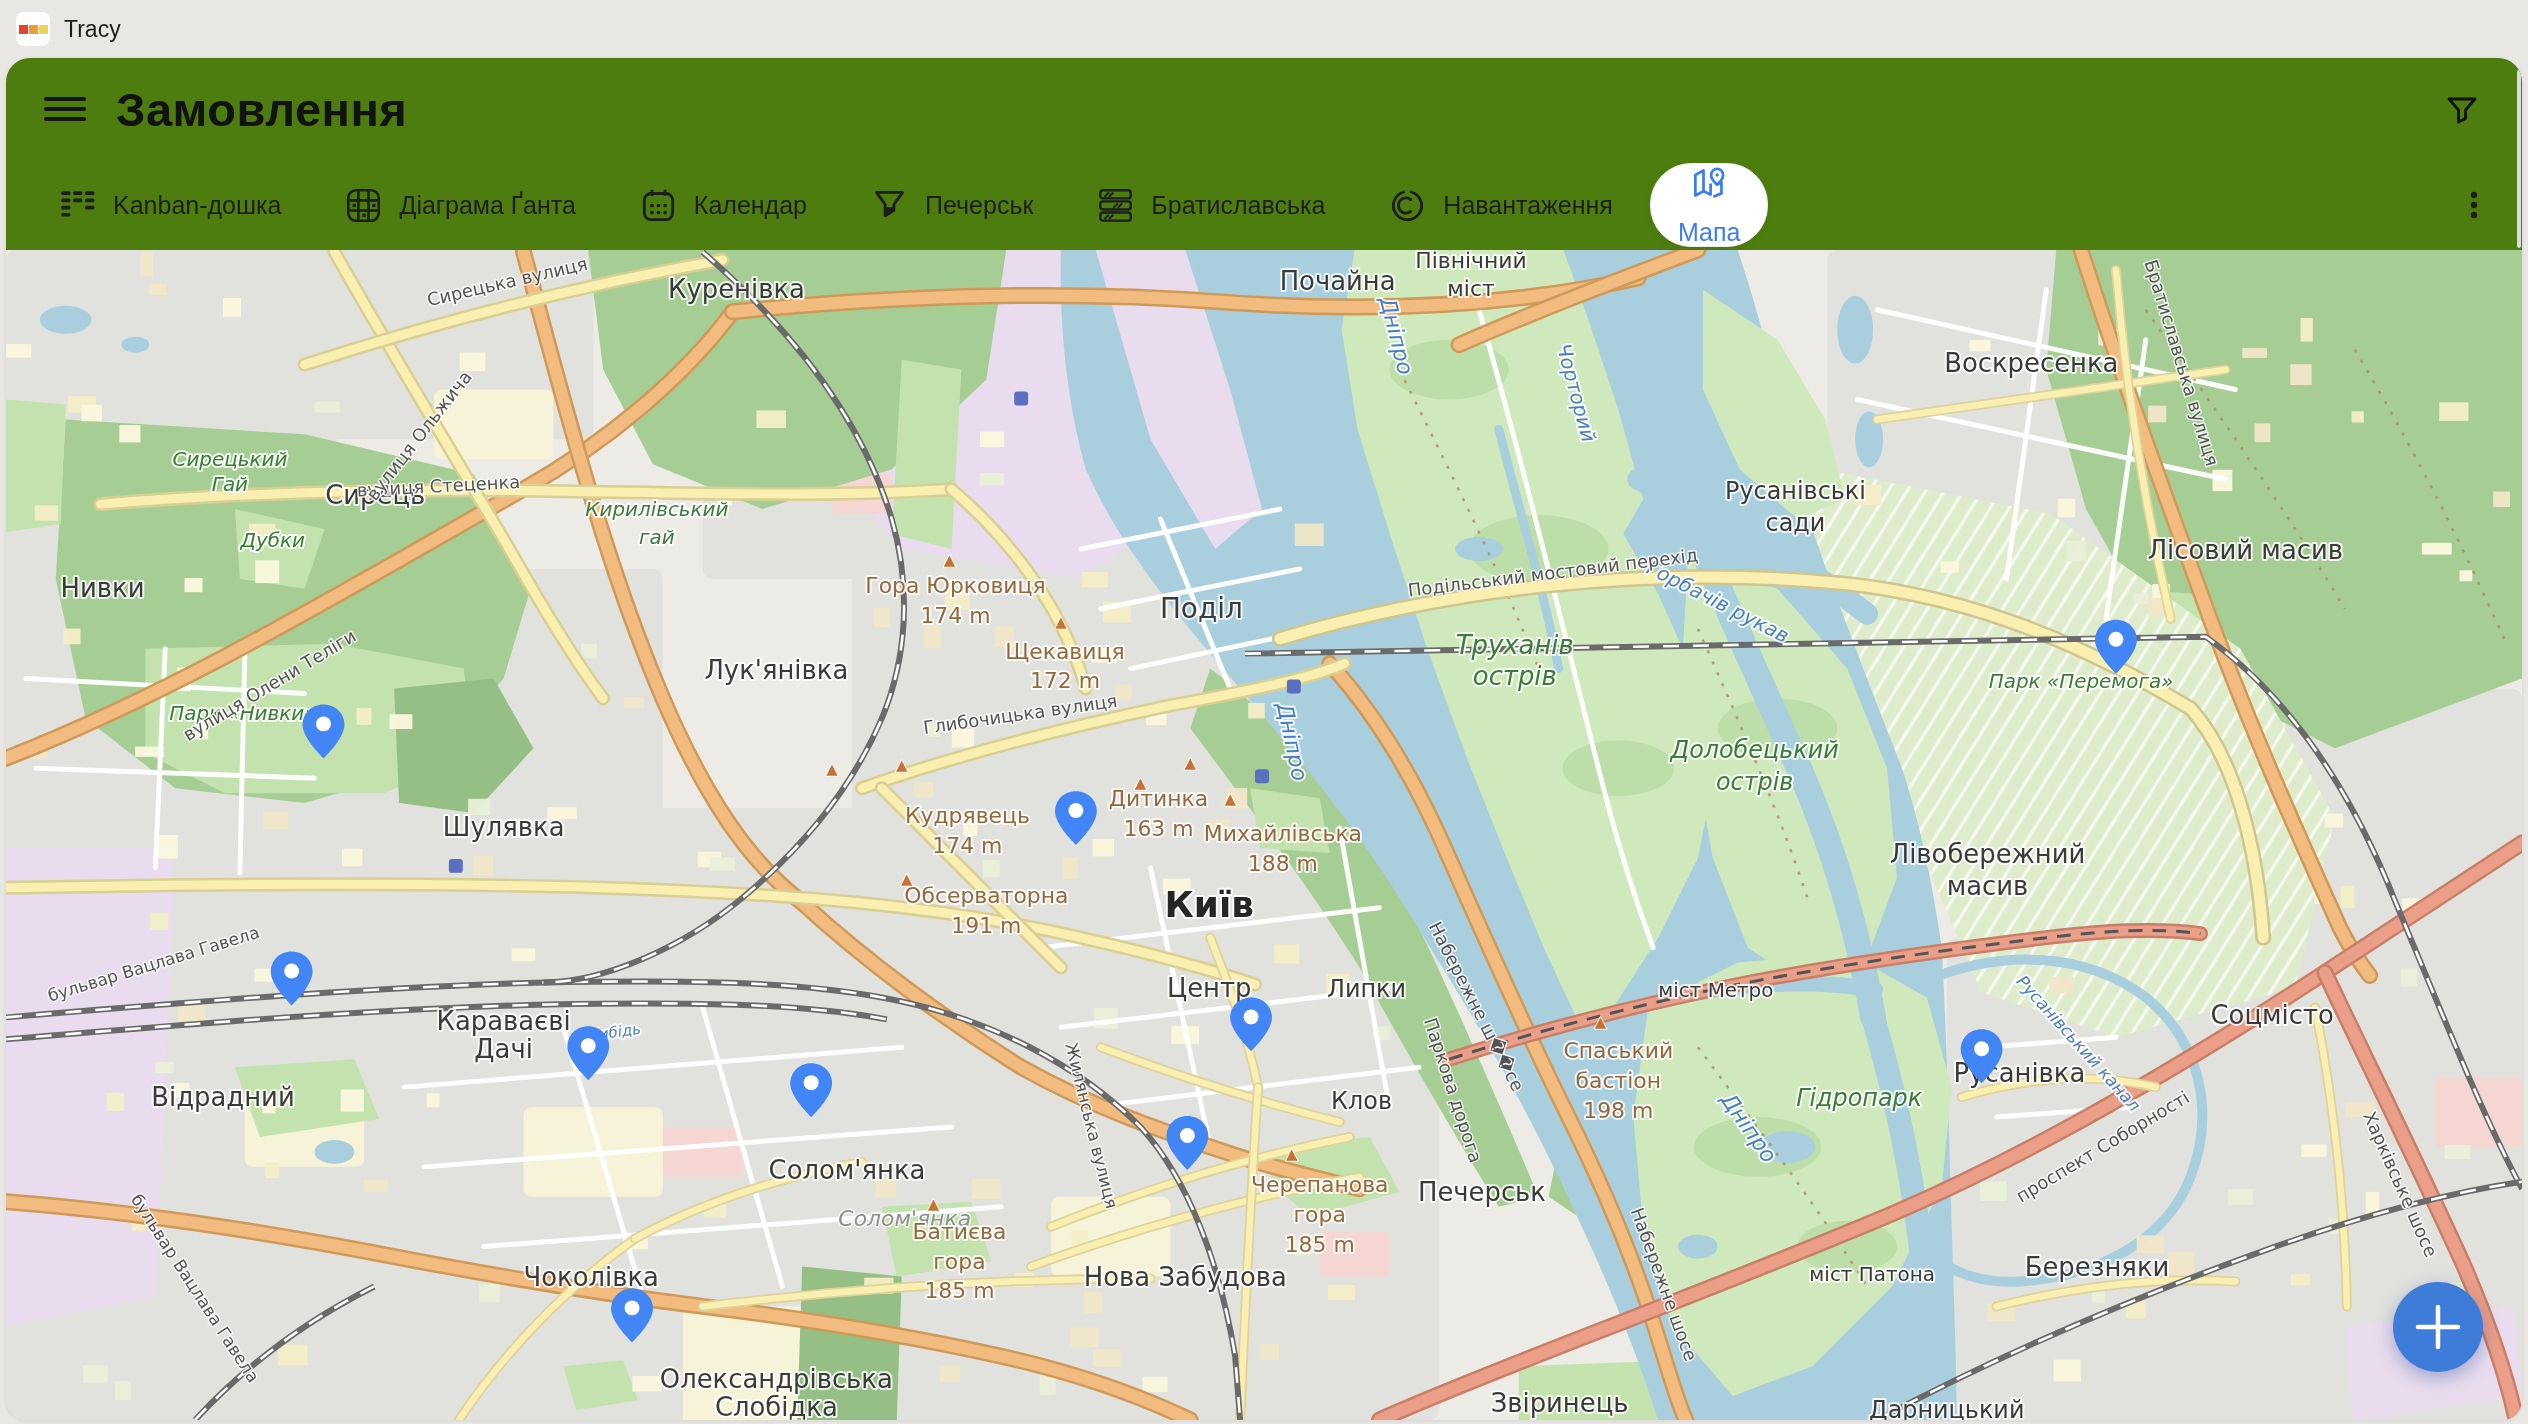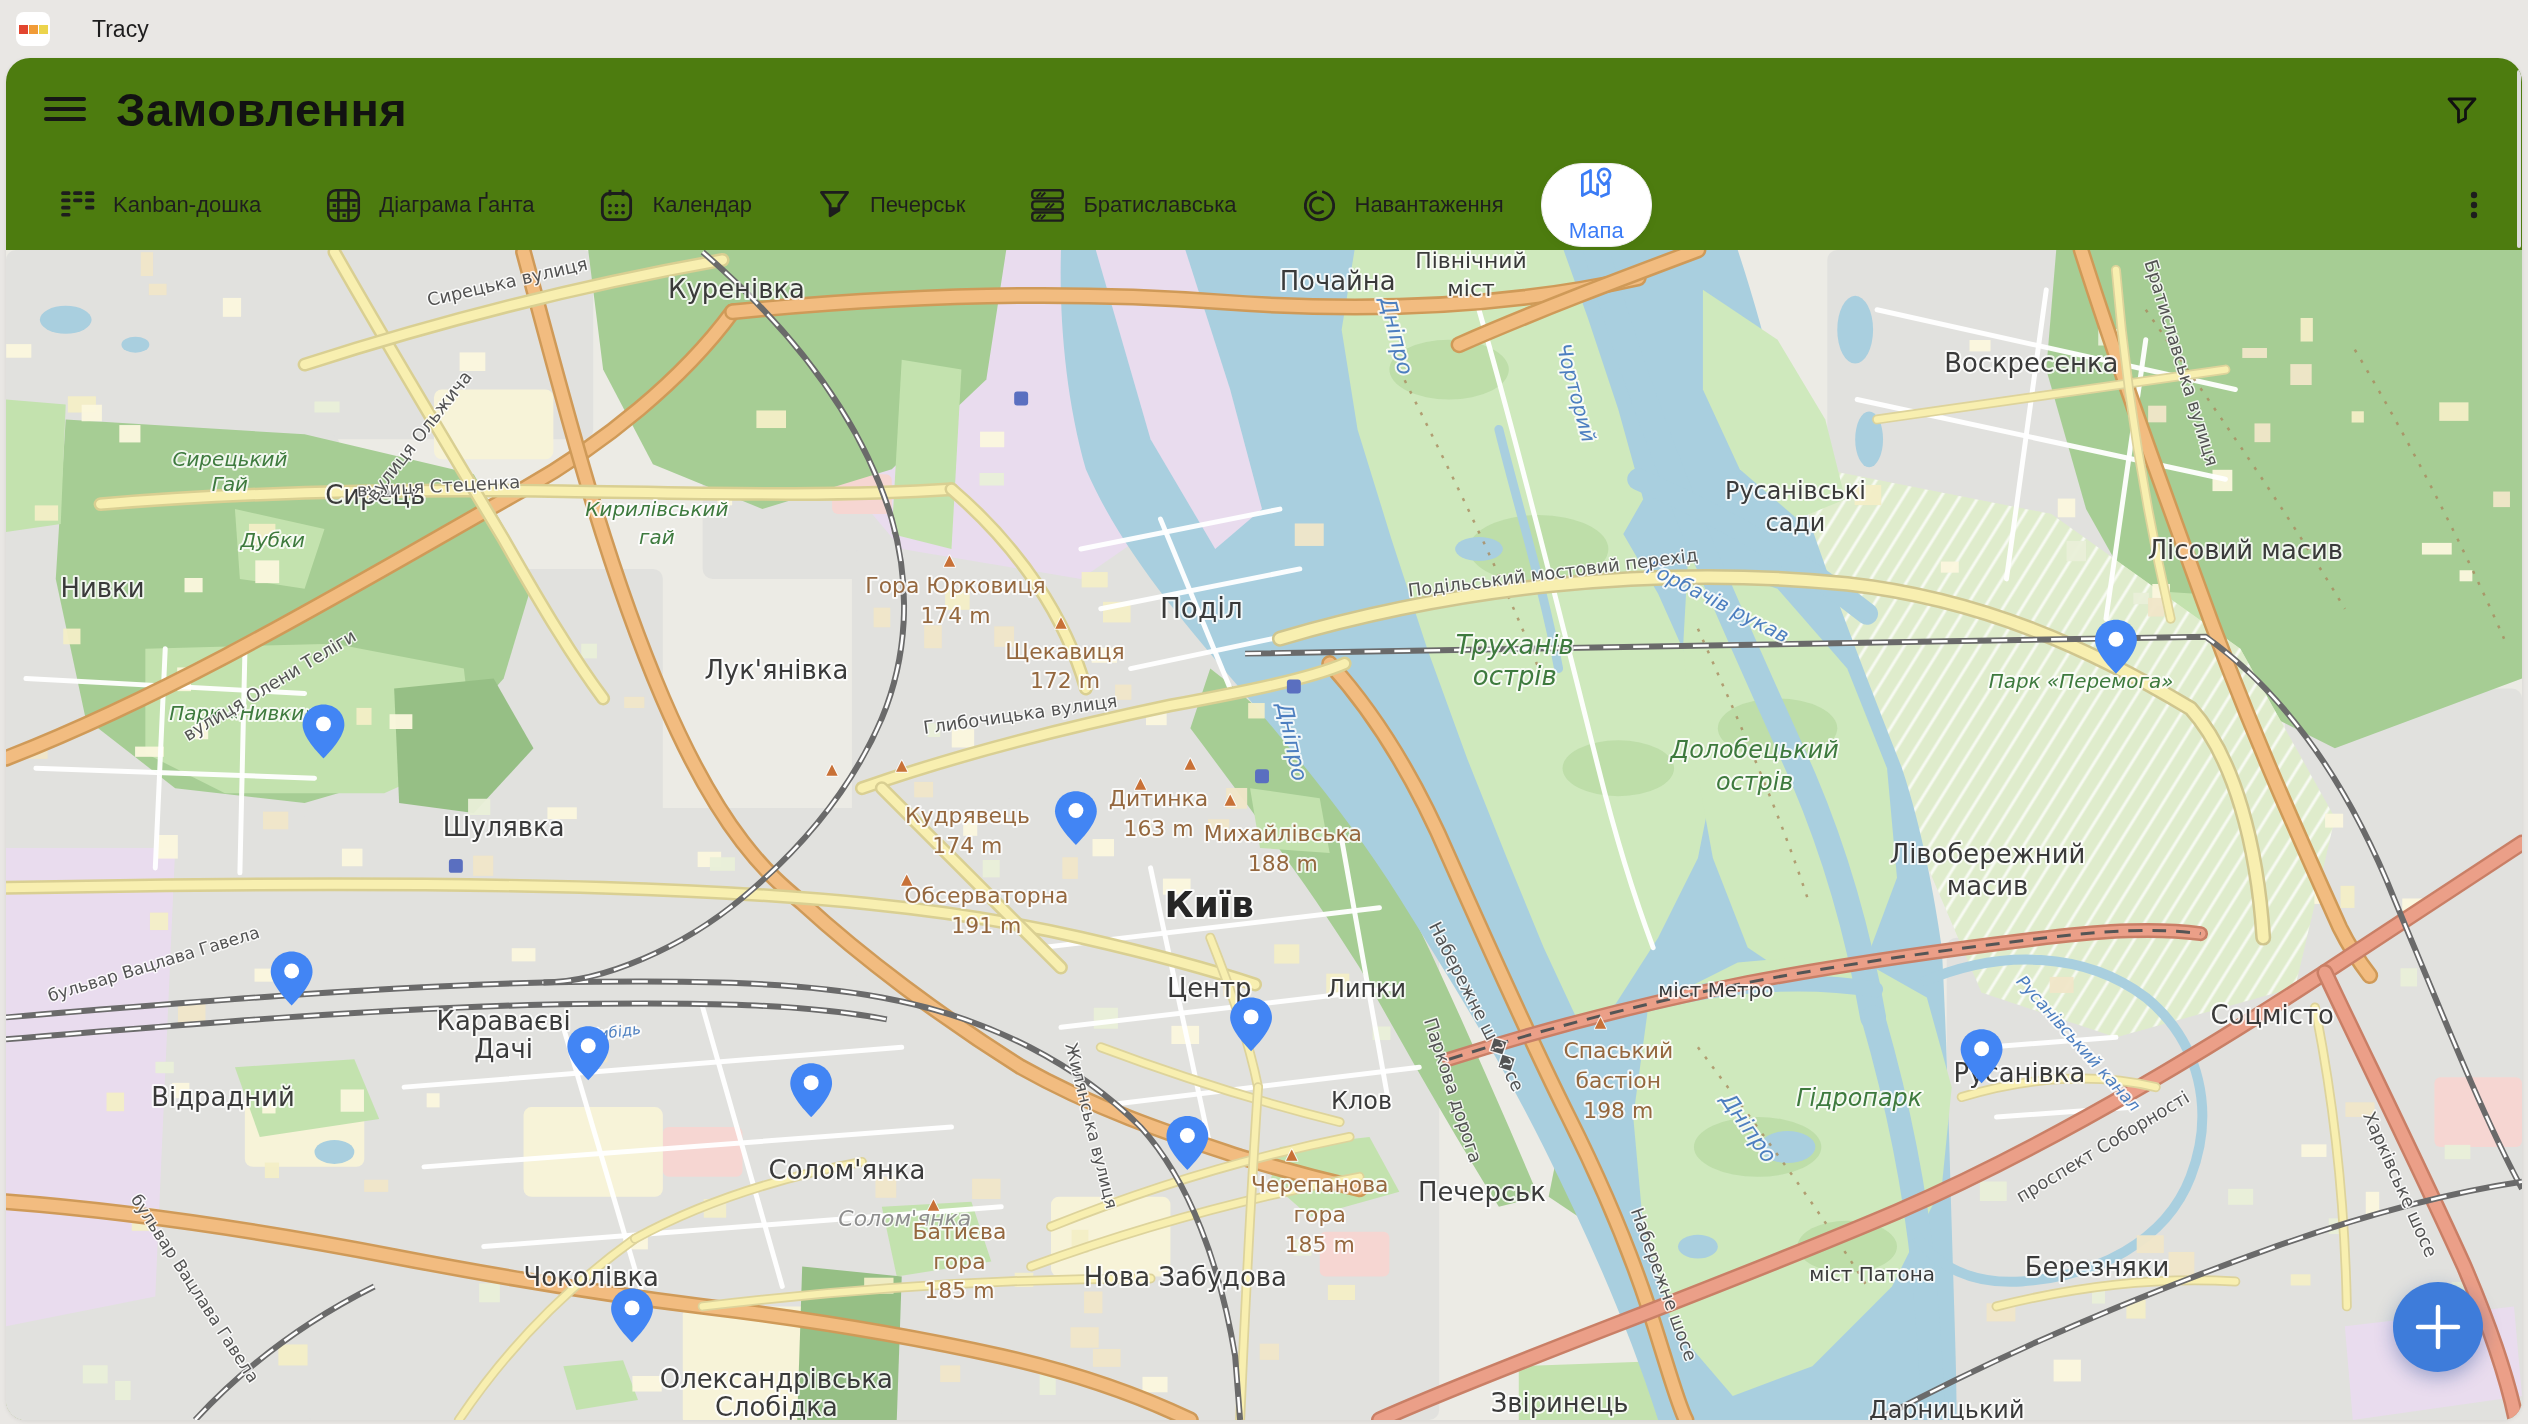--- a/index.html
+++ b/index.html
@@ -1,34 +1,34 @@
 <!DOCTYPE html>
 <html><head>
 <meta charset="utf-8">
 <style>
   html,body{margin:0;padding:0;}
   body{width:2528px;height:1424px;background:#e9e7e4;font-family:"Liberation Sans",sans-serif;overflow:hidden;position:relative;}
   
   .topbar{position:absolute;top:0;left:0;width:100%;height:58px;display:flex;align-items:center;gap:14px;padding-left:16px;box-sizing:border-box;}
   .logo{width:34px;height:34px;background:#fff;border-radius:8px;display:flex;align-items:center;justify-content:center;gap:1px;}
   .logo i{width:9px;height:9px;display:block;}
-  .app-title{font-size:23px;color:#1d1d1d;font-weight:500;margin-left:28px;}
+  .app-title{font-size:23px;color:#1d1d1d;font-weight:500;}
   
   .card{position:absolute;top:58px;left:6px;right:6px;bottom:4px;background:#4d7c0f;border-radius:24px 24px 20px 20px;overflow:hidden;box-shadow:0 1px 4px rgba(0,0,0,.08);}
   .hdr{height:102px;display:flex;align-items:center;gap:30px;padding:0 38px;box-sizing:border-box;}
   .menu-btn{width:42px;height:32px;display:flex;flex-direction:column;justify-content:space-between;padding:4px 0;box-sizing:border-box;cursor:pointer;}
   .menu-btn span{display:block;height:3.6px;background:#161616;border-radius:2px;}
   .page-title{font-size:47px;font-weight:700;color:#121212;letter-spacing:.5px;}
   .hdr .spacer{flex:1;}
   .icon-btn{width:44px;height:44px;display:flex;align-items:center;justify-content:center;cursor:pointer;}
   .icon-btn svg{width:36px;height:36px;}
   
   .tabbar{height:90px;display:flex;align-items:center;padding:0 26px;box-sizing:border-box;gap:6px;}
   .tabs{display:flex;align-items:center;gap:10px;}
-  .tab{display:flex;align-items:center;gap:17px;height:82px;padding:0 27px;border-radius:41px;font-size:22px;font-weight:500;color:#1e1e1e;cursor:pointer;white-space:nowrap;}
+  .tab{display:flex;align-items:center;gap:17px;height:82px;padding:0 27px;border-radius:41px;font-size:25px;font-weight:500;color:#1e1e1e;cursor:pointer;white-space:nowrap;}
   .tab .ticon{width:37px;height:37px;display:flex;}
   .tab .ticon svg{width:100%;height:100%;}
   .tab.selected{background:#ffffff;color:#3b7cf6;border:1px solid #ededed;box-shadow:0 2px 8px rgba(0,0,0,.05);flex-direction:column;}
   .tabbar .spacer{flex:1;}
   .edge-line{position:absolute;right:1px;top:12px;width:4px;height:178px;background:#dcdcdc;border-radius:2px;}
   
   .mapwrap{position:absolute;left:0;right:0;top:192px;bottom:0;background:#ecebe5;}
   .mapwrap svg.mapsvg{position:absolute;inset:0;width:100%;height:100%;}
   text{font-family:"DejaVu Sans",sans-serif;text-anchor:middle;paint-order:stroke;stroke:rgba(255,255,255,.82);stroke-width:4px;stroke-linejoin:round;}
   .ml-place{fill:#3a3a3a;}

